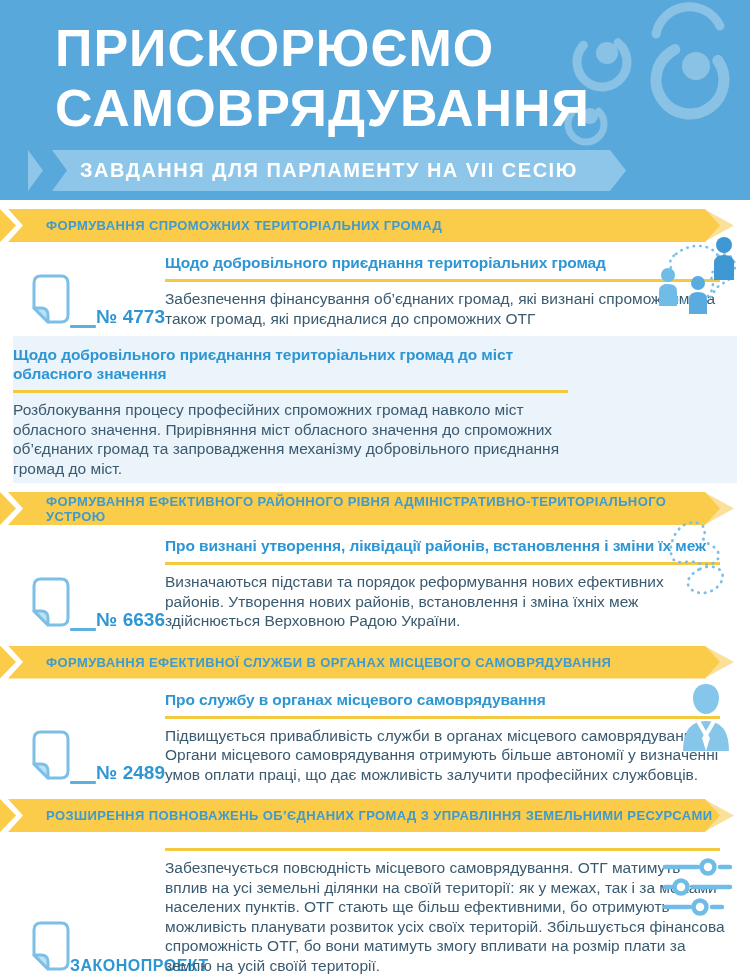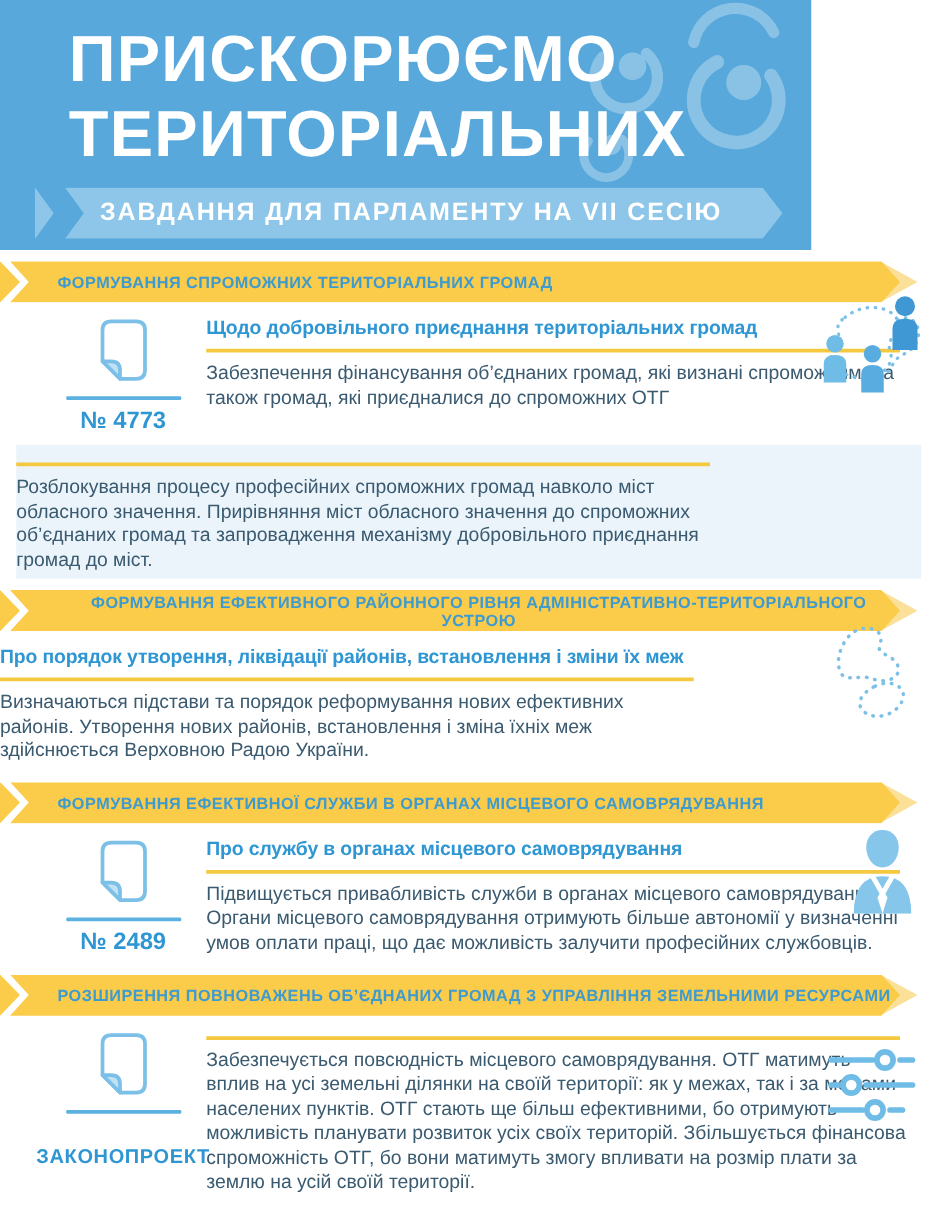--- a/index.html
+++ b/index.html
@@ -15,44 +15,44 @@
     --highlight-bg:#EBF4FA;
     --icon-stroke:#7CC0E8;
     --icon-fill:#85C6EA;
     --icon-dark:#3F97D3;
   }
   *{margin:0;padding:0;box-sizing:border-box;}
   html,body{width:750px;background:#fff;}
   body{font-family:"Liberation Sans","DejaVu Sans",sans-serif;width:750px;height:979px;overflow:hidden;}
 
   
-  .header{position:relative;width:649px;height:200px;background:var(--header-bg);overflow:hidden;}
+  .header{position:relative;width:750px;height:200px;background:var(--header-bg);overflow:hidden;}
   .header-title{position:absolute;left:55px;top:18px;color:#fff;font-size:52px;font-weight:bold;line-height:60px;letter-spacing:1px;}
   .deco{position:absolute;right:0;top:0;}
   .ribbon{position:absolute;left:28px;top:150px;width:582px;height:41px;}
   .ribbon .chev{position:absolute;left:0;top:0;width:15px;height:100%;background:var(--ribbon-bg);clip-path:polygon(0 0,100% 50%,0 100%);}
   .ribbon .band{position:absolute;left:24px;top:0;width:574px;height:100%;background:var(--ribbon-bg);
     clip-path:polygon(0 0,calc(100% - 16px) 0,100% 50%,calc(100% - 16px) 100%,0 100%,15px 50%);
     display:flex;align-items:center;padding-left:28px;}
   .ribbon .band span{color:#fff;font-size:20px;font-weight:bold;letter-spacing:1.5px;}
 
   
   .banner{position:relative;height:33px;margin-top:5px;}
   .banner:first-of-type{margin-top:9px;}
   .banner .tip-pale{position:absolute;left:704px;top:0;width:30px;height:100%;background:var(--yellow-pale);clip-path:polygon(0 0,100% 50%,0 100%);}
   .banner .chev{position:absolute;left:0;top:0;width:16px;height:100%;background:var(--yellow);clip-path:polygon(0 0,100% 50%,0 100%);}
   .banner .band{position:absolute;left:8px;top:0;width:712px;height:100%;background:var(--yellow);
     clip-path:polygon(0 0,calc(100% - 15px) 0,100% 50%,calc(100% - 15px) 100%,0 100%,15px 50%);
     display:flex;align-items:center;padding-left:38px;}
-  .banner .band span{color:var(--banner-text);font-size:13px;font-weight:bold;letter-spacing:.4px;text-align:center;}
+  .banner .band span{color:var(--banner-text);font-size:13px;font-weight:bold;letter-spacing:.4px;}
 
   
   .item{position:relative;display:flex;padding:9px 0 6px 0;}
   .item.highlight{background:var(--highlight-bg);margin:2px 13px 0 13px;padding:7px 0 5px 0;}
-  .item-left{width:165px;flex:0 0 165px;display:flex;flex-direction:column;align-items:center;padding:4px 0 0 32px;}
+  .item-left{width:165px;flex:0 0 165px;display:flex;flex-direction:row;align-items:flex-end;padding:4px 0 0 32px;}
   .item.highlight .item-left{flex-basis:152px;width:152px;padding-left:19px;}
   .doc-line{width:92px;height:3px;background:#5CB1E0;margin-top:7px;border-radius:1px;}
   .bill-number{margin-top:6px;color:var(--number-blue);font-size:19px;font-weight:bold;white-space:nowrap;}
   .bill-number.small{font-size:16px;letter-spacing:.5px;margin-top:26px;}
   .item-text{flex:1;padding-right:6px;}
   .bill-title{color:var(--title-blue);font-size:15.5px;font-weight:bold;line-height:19px;max-width:552px;letter-spacing:-.1px;padding-top:2px;}
   .title-rule{height:3px;background:var(--gold);margin:7px 0 7px 0;width:555px;max-width:100%;}
   .bill-body{color:var(--body-text);font-size:15.5px;line-height:19.5px;max-width:562px;}
   .side-icon{position:absolute;right:10px;top:0;}
   .side-icon.mid{top:-8px;}
@@ -73,21 +73,21 @@
       </g>
       <g fill="#ffffff">
         <circle cx="67" cy="53" r="11"></circle>
         <circle cx="156" cy="66" r="14"></circle>
         <circle cx="50" cy="116" r="8"></circle>
       </g>
     </svg>
   </div>
   <div class="header-title">
     <div>ПРИСКОРЮЄМО</div>
-    <div>ТЕРИТОРІАЛЬНИХ</div>
+    <div>САМОВРЯДУВАННЯ</div>
   </div>
   <div class="ribbon">
     <div class="chev"></div>
     <div class="band">
       <span>ЗАВДАННЯ ДЛЯ ПАРЛАМЕНТУ НА VII СЕСІЮ</span>
     </div>
   </div>
 </header>
 
 <main id="sections">
@@ -129,36 +129,45 @@
               </g>
               <g transform="translate(50,64)" fill="#59ACDF">
                 <circle cy="-15" r="7"></circle>
                 <path d="M-9 16 V1 Q-9 -6 0 -6 Q9 -6 9 1 V16 Z"></path>
               </g>
             </g>
           </svg></span>
       </div>
       <div class="item highlight">
         <div class="item-text">
+          <div class="bill-title">Щодо добровільного приєднання територіальних громад до міст обласного значення</div>
           <div class="title-rule"></div>
           <div class="bill-body">Розблокування процесу професійних спроможних громад навколо міст обласного значення. Прирівняння міст обласного значення до спроможних об’єднаних громад та запровадження механізму добровільного приєднання громад до міст.</div>
         </div>
       </div>
     </section>
     <section class="section">
       <div class="banner">
         <div class="tip-pale"></div>
         <div class="chev"></div>
         <div class="band">
           <span>ФОРМУВАННЯ ЕФЕКТИВНОГО РАЙОННОГО РІВНЯ АДМІНІСТРАТИВНО-ТЕРИТОРІАЛЬНОГО УСТРОЮ</span>
         </div>
       </div>
       <div class="item">
-        <div class="item-text">
-          <div class="bill-title">Про порядок утворення, ліквідації районів, встановлення і зміни їх меж</div>
+        <div class="item-left">
+          <span class="doc-icon"><svg width="38" height="50" viewBox="0 0 38 50">
+              <path d="M9 2 H29 Q36 2 36 9 V41 Q36 48 29 48 H16 L2 34 V9 Q2 2 9 2 Z" fill="#fff" stroke="#7CC0E8" stroke-width="3" stroke-linejoin="round"></path>
+              <path d="M2 34 L16 48 L16 41 Q16 34 9 34 Z" fill="#BEE1F4" stroke="#7CC0E8" stroke-width="3" stroke-linejoin="round"></path>
+            </svg></span>
+          <div class="doc-line"></div>
+          <div class="bill-number">№ 6636</div>
+        </div>
+        <div class="item-text">
+          <div class="bill-title">Про визнані утворення, ліквідації районів, встановлення і зміни їх меж</div>
           <div class="title-rule"></div>
           <div class="bill-body">Визначаються підстави та порядок реформування нових ефективних районів. Утворення нових районів, встановлення і зміна їхніх меж здійснюється Верховною Радою України.</div>
         </div>
         <span class="side-icon mid"><svg width="90" height="90" viewBox="0 0 90 90">
             <g fill="none" stroke="#7CC0E8" stroke-width="2.8" stroke-linecap="round" stroke-dasharray="0.5 6.2">
               <path d="M34 8 C 46 2, 58 8, 54 18 C 50 27, 64 26, 68 35 C 72 46, 58 50, 48 46 C 38 42, 26 50, 22 40 C 18 30, 24 14, 34 8 Z"></path>
               <path d="M50 52 C 62 46, 76 52, 72 63 C 68 74, 52 80, 42 73 C 34 67, 38 58, 50 52 Z"></path>
             </g>
           </svg></span>
       </div>

